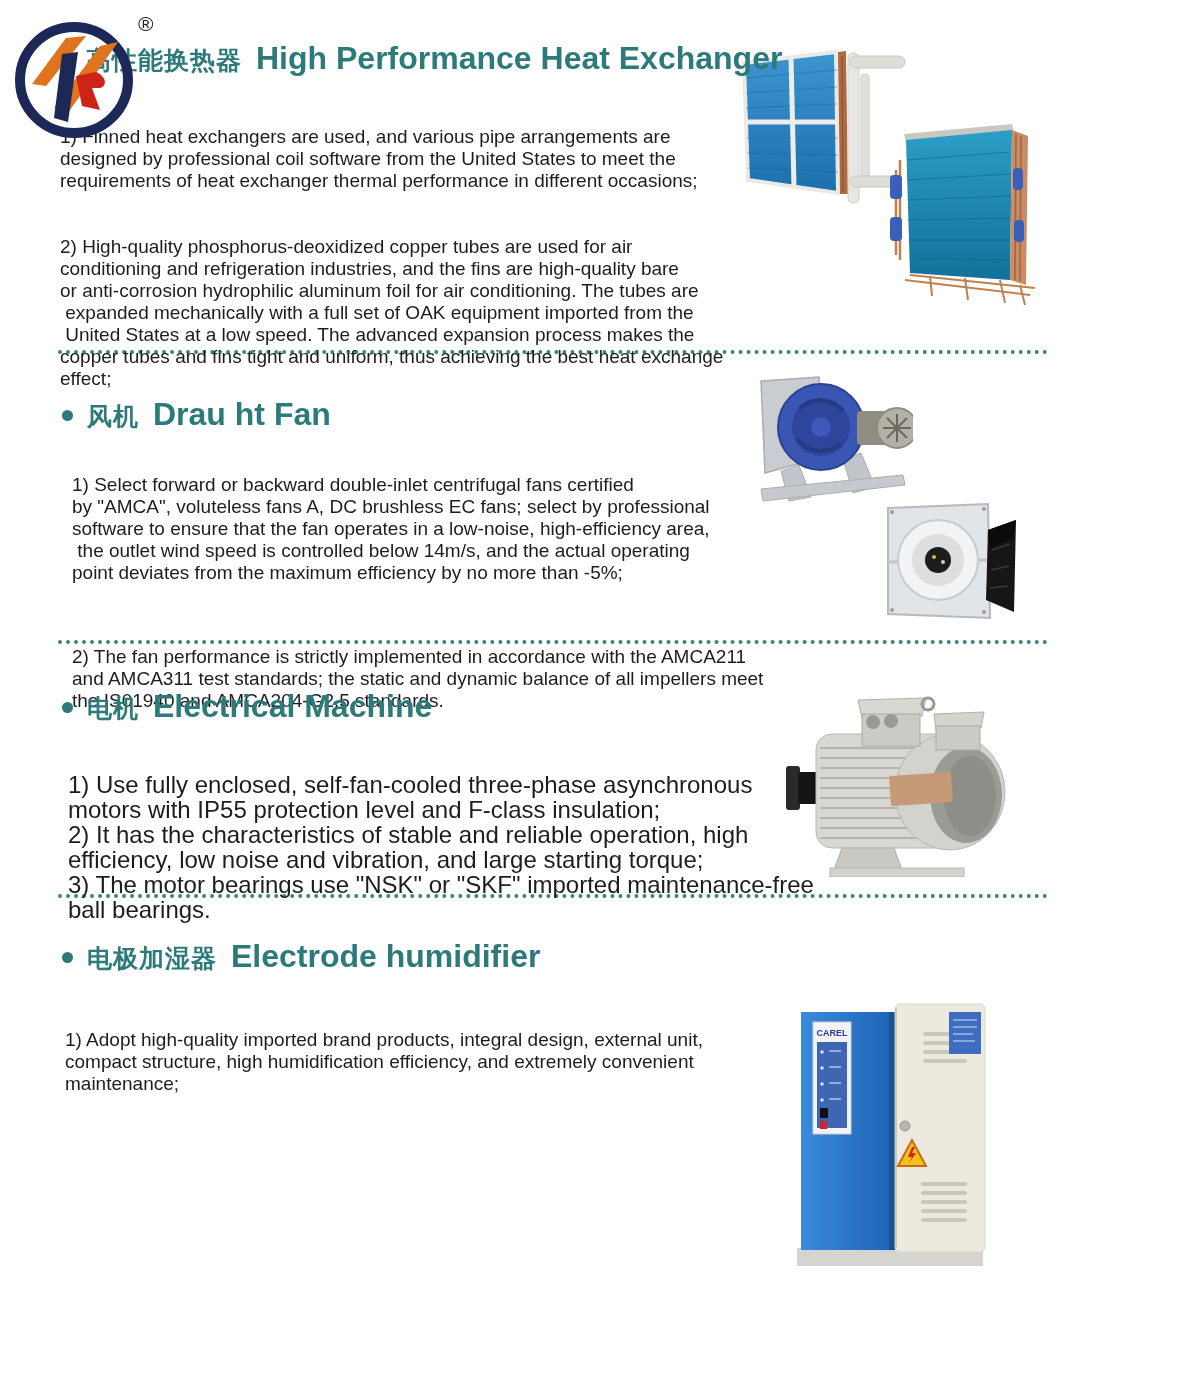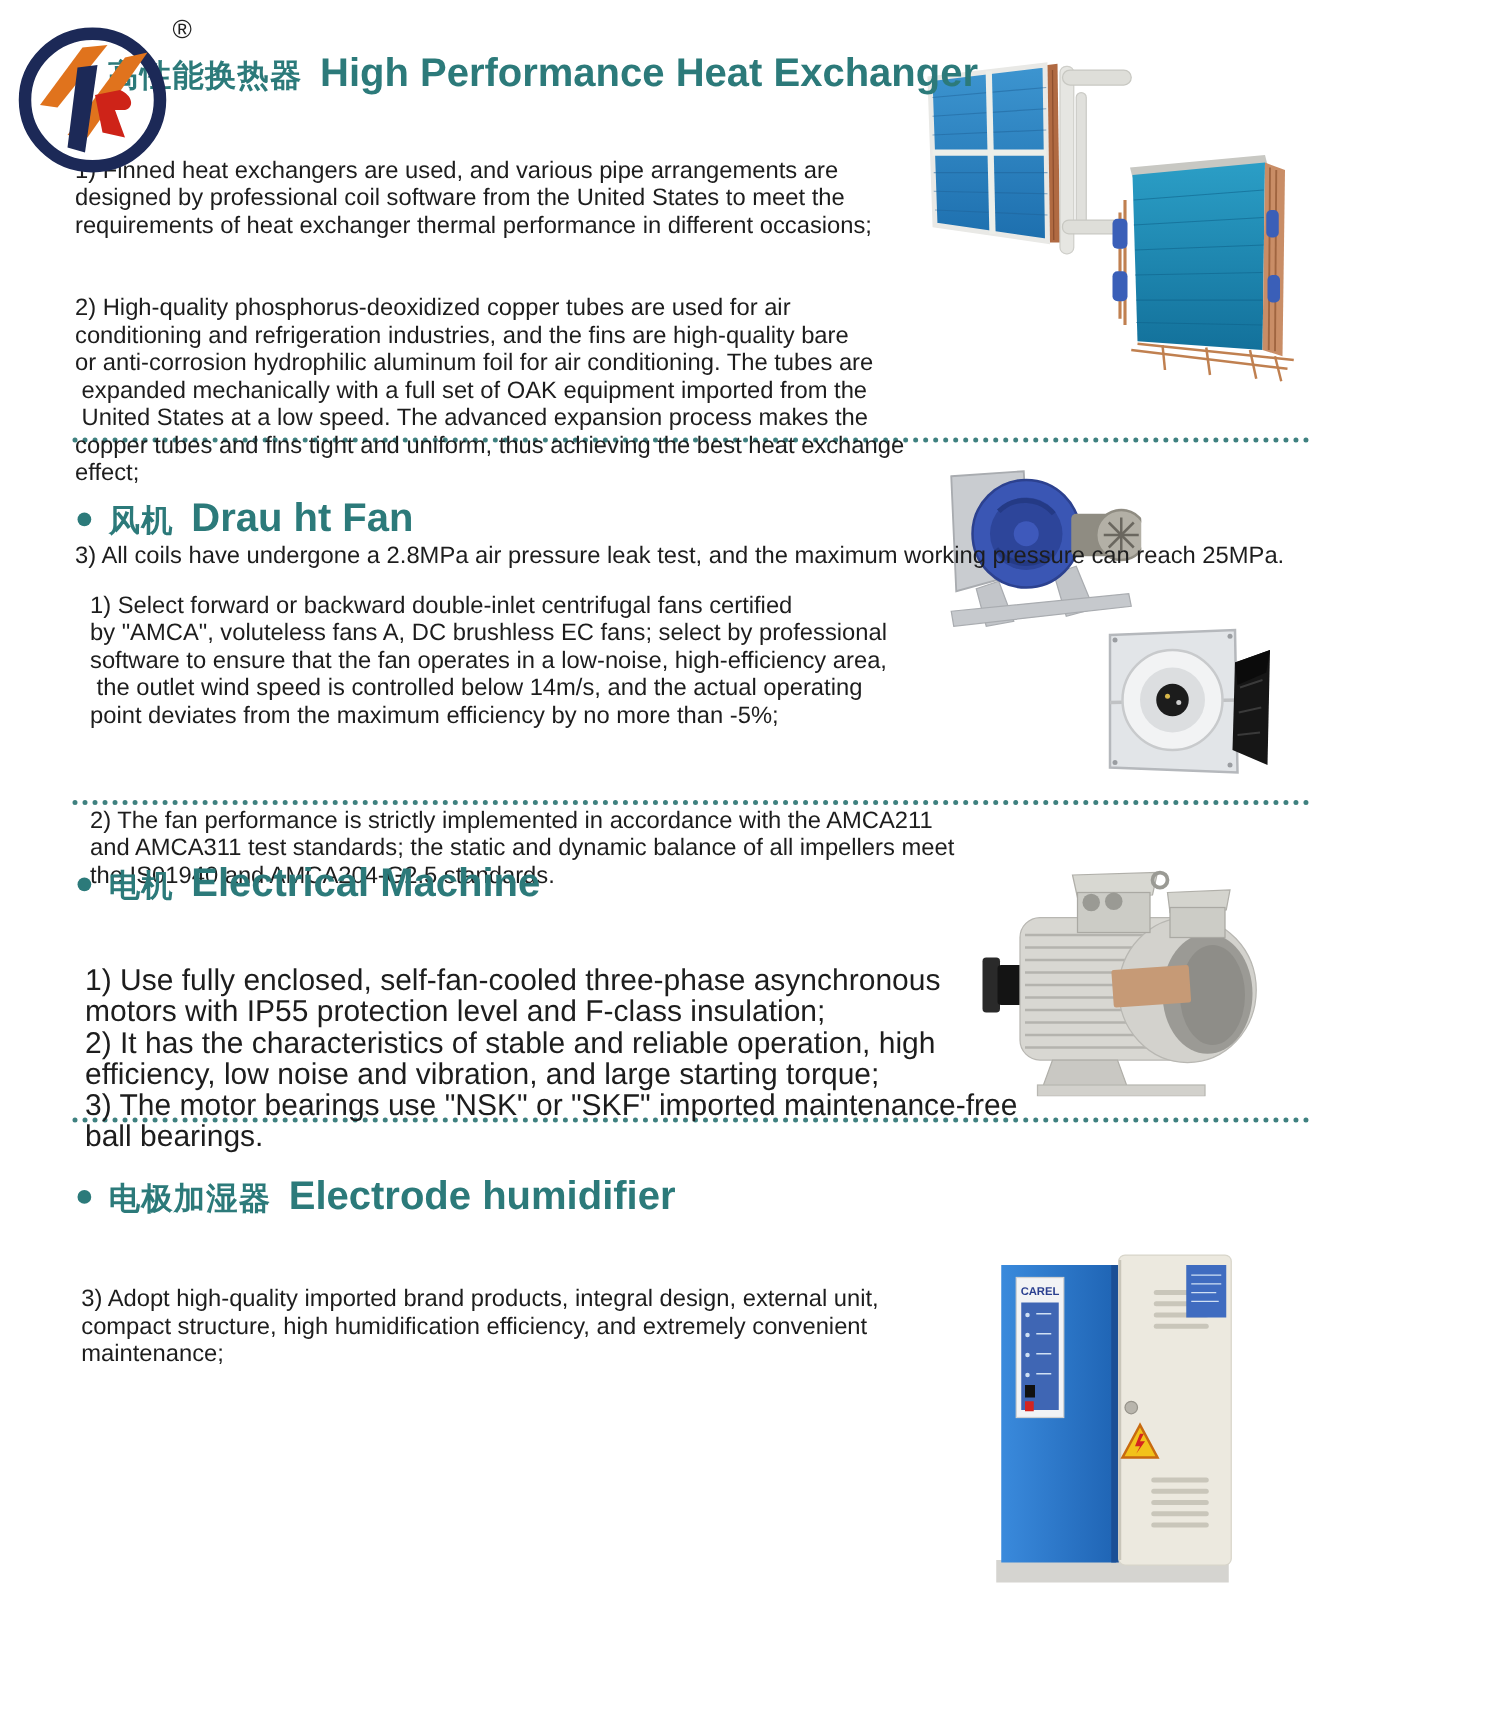--- a/index.html
+++ b/index.html
@@ -42,21 +42,20 @@
     <div class="para">1) Finned heat exchangers are used, and various pipe arrangements are
 designed by professional coil software from the United States to meet the
 requirements of heat exchanger thermal performance in different occasions;</div>
     <div class="para">2) High-quality phosphorus-deoxidized copper tubes are used for air
 conditioning and refrigeration industries, and the fins are high-quality bare
 or anti-corrosion hydrophilic aluminum foil for air conditioning. The tubes are
  expanded mechanically with a full set of OAK equipment imported from the
  United States at a low speed. The advanced expansion process makes the
 copper tubes and fins tight and uniform, thus achieving the best heat exchange
 effect;</div>
-    <div class="para">3) All coils have undergone a 2.8MPa air pressure leak test, and the maximum working pressure can reach 25MPa.</div>
   </div>
 
   <svg class="img" style="left:740px;top:48px;" width="170" height="170" viewBox="0 0 170 170">
     <defs>
       <linearGradient id="hxa" x1="0" y1="0" x2="0" y2="1">
         <stop offset="0" stop-color="#3d95d0"></stop>
           <stop offset="1" stop-color="#1d6fae"></stop>
       </linearGradient>
     </defs>
     <polygon points="4,15 96,4 98,145 8,132" fill="url(#hxa)" stroke="#e9e9e6" stroke-width="4"></polygon>
@@ -213,21 +212,21 @@
     <polygon points="64,156 116,156 124,178 56,178" fill="#c9c8c3" stroke="#b0afa9"></polygon>
     <rect x="52" y="176" width="134" height="9" fill="#d2d1cc" stroke="#b8b7b2"></rect>
   </svg>
 
   <div class="dots" style="top:894px;"></div>
 
   <div class="sec-title" style="left:62px;top:938px;">
     <span class="bullet"></span><span class="zh">电极加湿器</span><span class="en">Electrode humidifier</span>
   </div>
   <div class="body gap22" style="left:65px;top:985px;">
-    <div class="para">3) Adopt high-quality imported brand products, integral design, external unit,
+    <div class="para">1) Adopt high-quality imported brand products, integral design, external unit,
 compact structure, high humidification efficiency, and extremely convenient
 maintenance;</div>
     
     
   </div>
 
   <svg class="img" style="left:795px;top:1000px;" width="195" height="270" viewBox="0 0 195 270">
     <defs>
       <linearGradient id="humblue" x1="0" y1="0" x2="1" y2="0">
         <stop offset="0" stop-color="#3a8adc"></stop>

